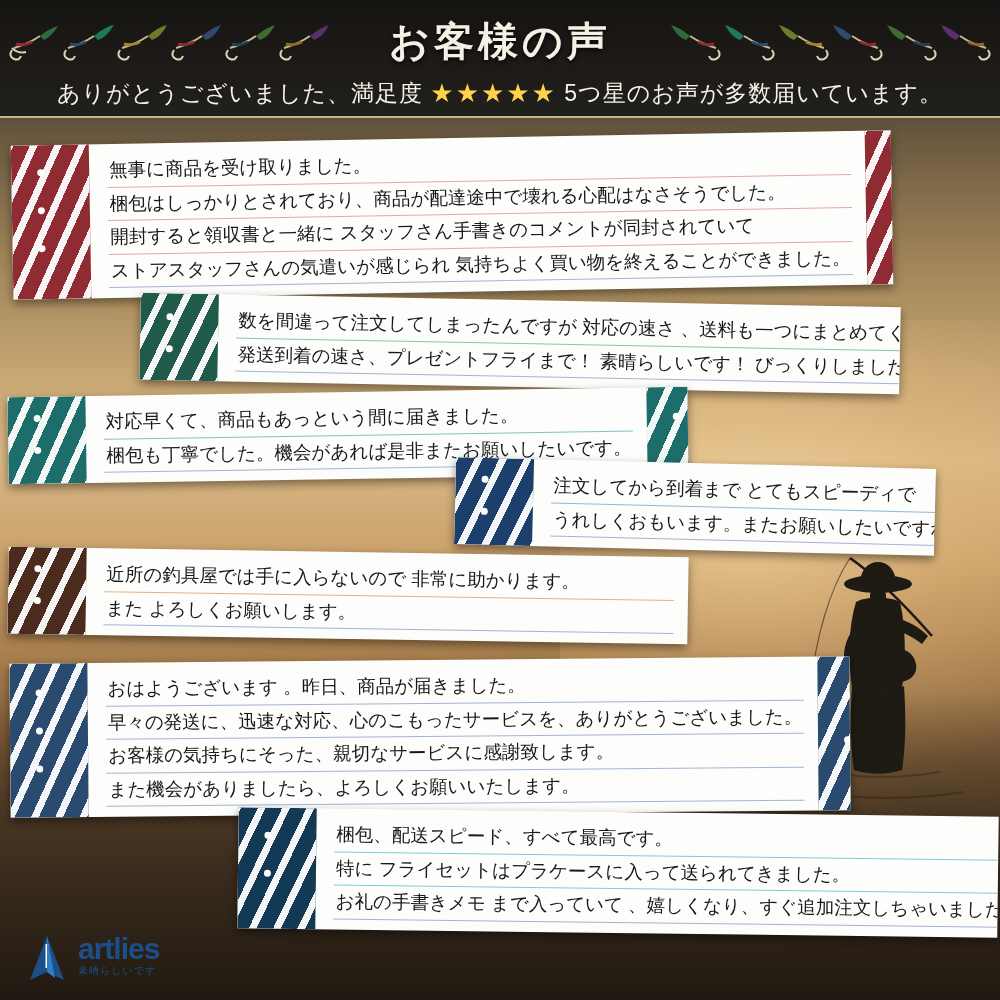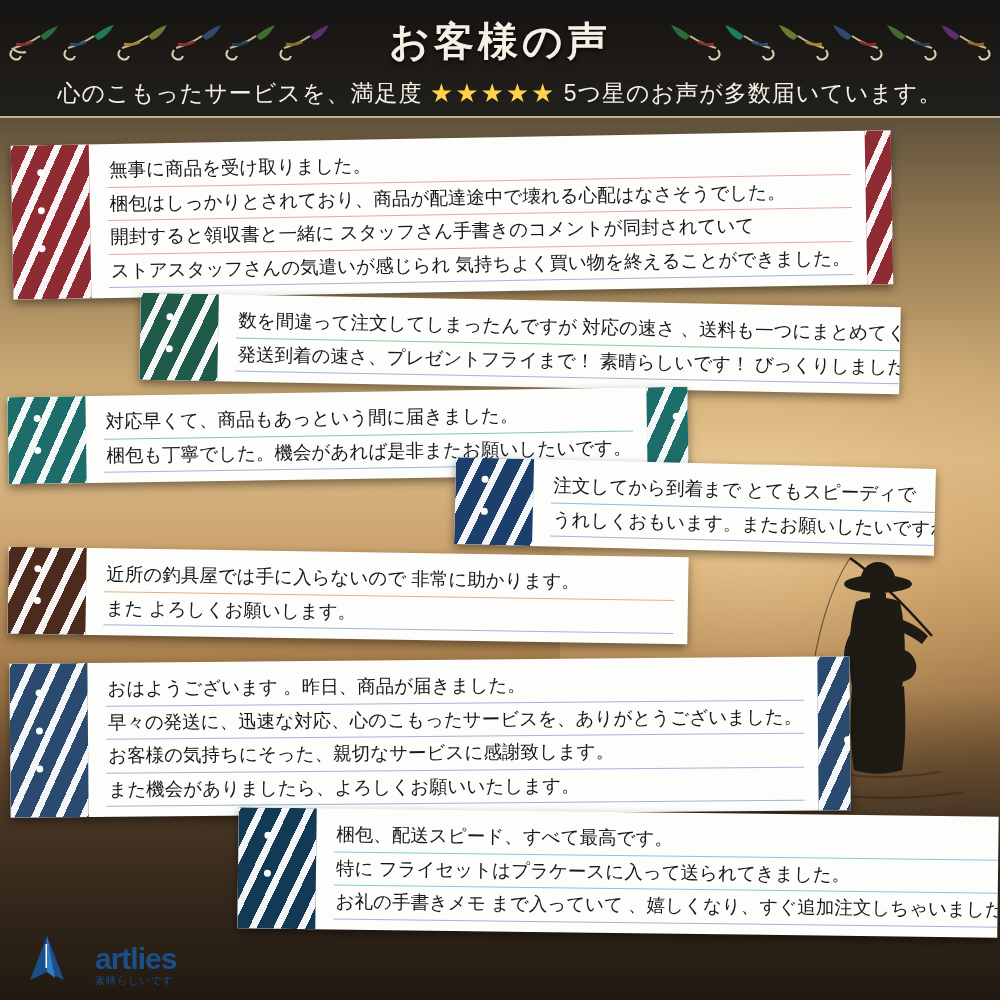--- a/index.html
+++ b/index.html
@@ -122,21 +122,21 @@
   #card-7 { left: 238px; top: 812px; width: 760px; transform: rotate(0.7deg); }
   #card-7 .edge { background: #123a55; }
 
   
   #angler { position: absolute; left: 790px; top: 540px; width: 200px; height: 400px; }
   #angler svg { display: block; }
 
   
   #logo {
     position: absolute; left: 24px; bottom: 14px;
-    display: flex; align-items: flex-end; gap: 25px;
+    display: flex; align-items: flex-start; gap: 8px;
   }
   #logo .mark { width: 46px; height: 52px; }
   #logo .wordmark { display: flex; flex-direction: column; line-height: 1; }
   #logo .wordmark .w1 { font-size: 30px; font-weight: bold; color: #1b4f8a; letter-spacing: -1px; }
   #logo .wordmark .w2 { font-size: 10px; color: #1b4f8a; letter-spacing: 1px; margin-top: 2px; }
 </style>
 </head>
 <body>
 
 <div id="page">
@@ -288,21 +288,21 @@
             <path d="M10 26 q8 2 16 -2" stroke="#8e6b2b" stroke-width="3" fill="none"></path>
             <path d="M6 32 q-4 6 2 9 5 2 7 -3" stroke="#e0d5b5" stroke-width="2" fill="none"></path>
           </g>
         </svg>
       </div>
     </div>
 
     <div id="header-title">お客様の声</div>
 
     <div id="subline">
-      <span>心のこもったサービスを、満足度</span>
+      <span>ありがとうございました、満足度</span>
       <span class="stars">★★★★★</span>
       <span>5つ星のお声が多数届いています。</span>
     </div>
   </div>
 
   <div class="card" id="card-1">
     <div class="edge">
       <div class="stripes"></div>
       <div class="dots">
           <i style="top:24px"></i>

